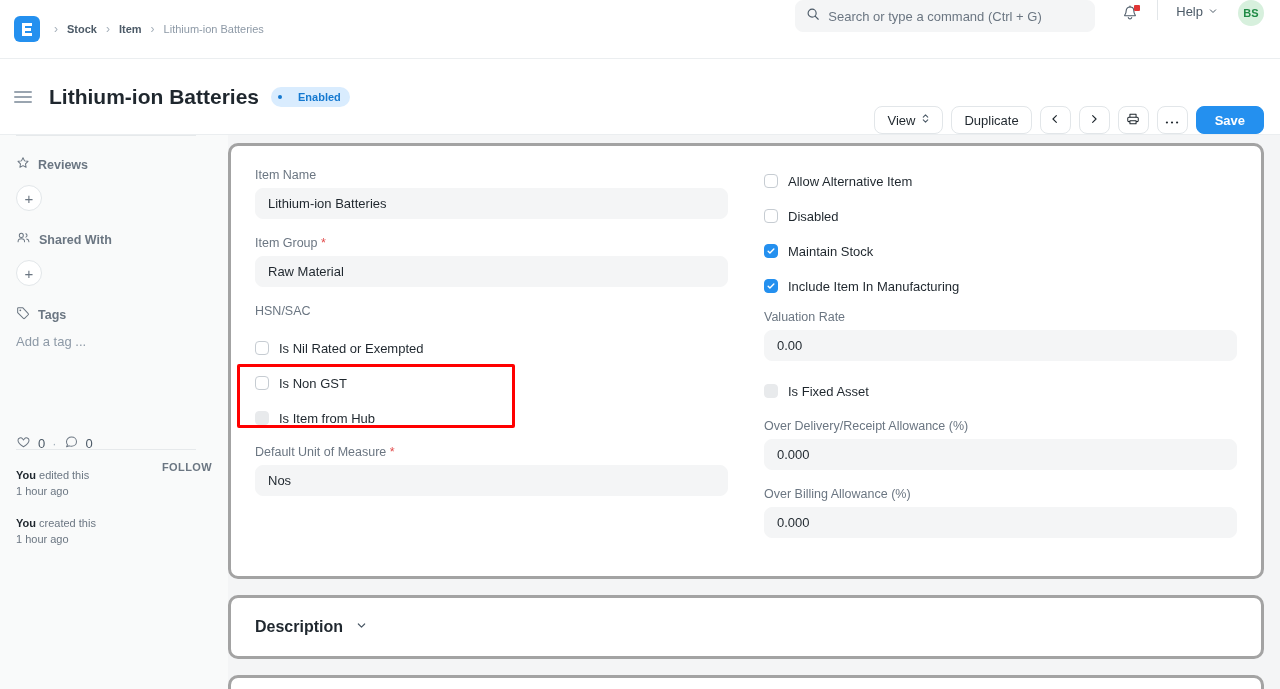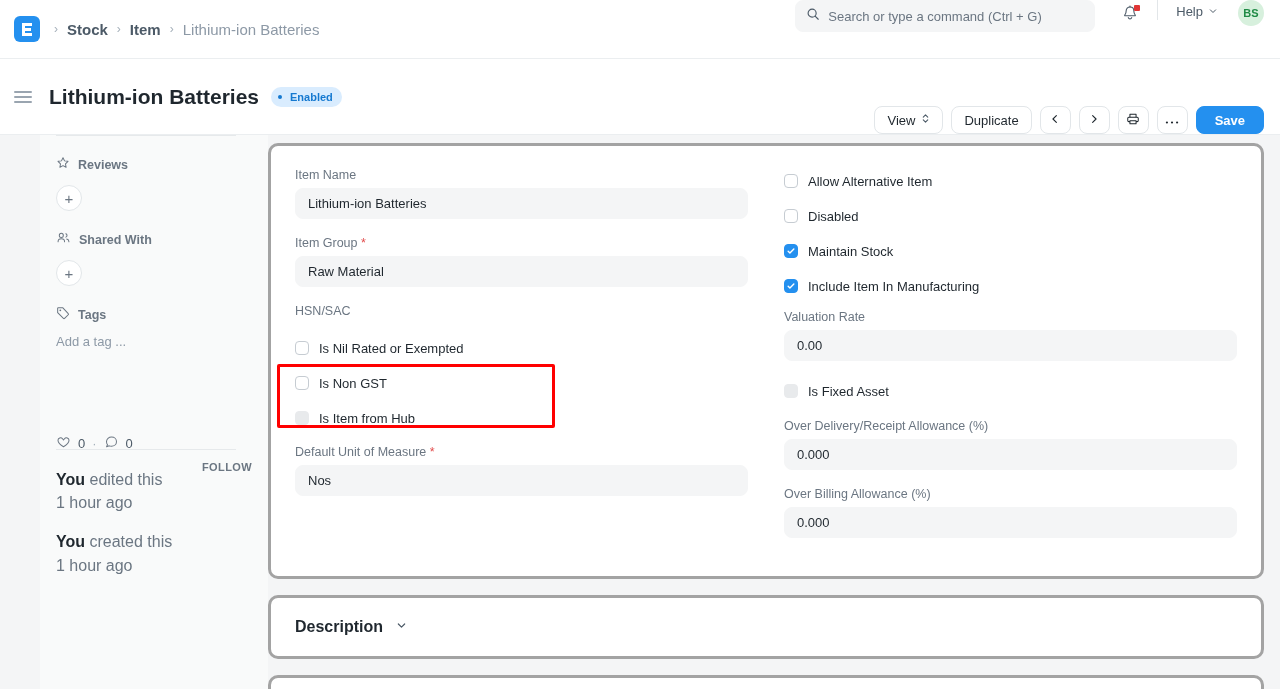--- a/index.html
+++ b/index.html
@@ -21,21 +21,21 @@
   }
   .logo {
     width: 26px; height: 26px; border-radius: 6px;
     background: #2490ef;
     display: flex; align-items: center; justify-content: center;
     flex: 0 0 auto;
   }
   .logo svg { display:block; }
   .breadcrumb { display: flex; align-items: center; margin-left: 14px; gap: 9px; }
   .crumb {
-    font-size: 15px; color: #4c5a67; font-weight: 600;
+    font-size: 11px; color: #4c5a67; font-weight: 600;
     text-decoration: none; white-space: nowrap;
   }
   .crumb.last { color: #8d99a6; font-weight: 400; }
   .crumb-sep { color: #a6b1bb; font-size: 12px; line-height: 1; }
 
   .nav-right {
     position: absolute; right: 16px; top: 0; height: 100%;
     display: flex; align-items: flex-start; gap: 0;
   }
   .search-box {
@@ -83,21 +83,21 @@
   .hamburger { width: 18px; display: flex; flex-direction: column; gap: 3px; cursor: pointer; }
   .hamburger span { display: block; height: 2px; background: #9aa5b0; border-radius: 1px; }
   .page-title {
     font-size: 21px; font-weight: bold; color: #1f272e;
     margin-left: 17px; white-space: nowrap;
   }
   .badge {
     margin-left: 12px; background: #d9ecfe; color: #1579d0;
     font-size: 11px; font-weight: 600;
     padding: 4px 9px 4px 7px; border-radius: 11px;
-    display: inline-flex; align-items: center; gap: 8px;
+    display: inline-flex; align-items: center; gap: 16px;
   }
   .badge .dot { width: 4px; height: 4px; border-radius: 50%; background: #1579d0; }
   .head-actions {
     position: absolute; right: 16px; top: 0; height: 100%;
     display: flex; align-items: flex-end; gap: 8px;
   }
   .btn {
     height: 28px; border-radius: 8px; border: 1px solid #e2e6e9;
     background: #ffffff; color: #1f272e;
     font-family: inherit; font-size: 13px; font-weight: 500;
@@ -105,21 +105,21 @@
     display: inline-flex; align-items: center; justify-content: center; gap: 6px;
     white-space: nowrap;
   }
   .btn.sq { width: 31px; padding: 0; }
   .btn.primary {
     background: #2490ef; border-color: #2490ef; color: #ffffff;
     padding: 0 18px; font-weight: 600;
   }
 
   
-  .body-wrap { display: flex; height: calc(689px - 59px - 76px); padding-left: 40px; }
+  .body-wrap { display: flex; height: calc(689px - 59px - 76px); }
 
   
   .sidebar {
     width: 228px; flex: 0 0 228px;
     background: #f9fafa;
     padding: 0 16px;
     position: relative;
   }
   .sb-top-rule {
     height: 1px; background: #e6e9eb; margin: 0 -16px 0 0;
@@ -146,21 +146,21 @@
     font-size: 13px; color: #4c5a67;
   }
   .sb-stats .sep { color: #a6b1bb; }
   .follow {
     margin-left: auto; font-size: 11px; font-weight: 600;
     color: #6b7682; letter-spacing: .4px; cursor: pointer; margin-top: 48px;
   }
   .sb-rule { position: absolute; left: 16px; width: 180px; top: 314px; height:1px; background: #e6e9eb; }
   .sb-log { position: absolute; left: 16px; right: 10px; top: 333px; }
   .log-entry { margin-bottom: 16px; }
-  .log-line { font-size: 16px; color: #6b7682; line-height: 1.45; }
+  .log-line { font-size: 11px; color: #6b7682; line-height: 1.45; }
   .log-line b { color: #1f272e; font-weight: 600; }
 
   
   .main {
     flex: 1; overflow: hidden; padding: 8px 16px 0 0;
   }
   .card {
     background: #ffffff; border: 3px solid #a3a3a3;
     border-radius: 10px; margin-bottom: 16px;
   }

